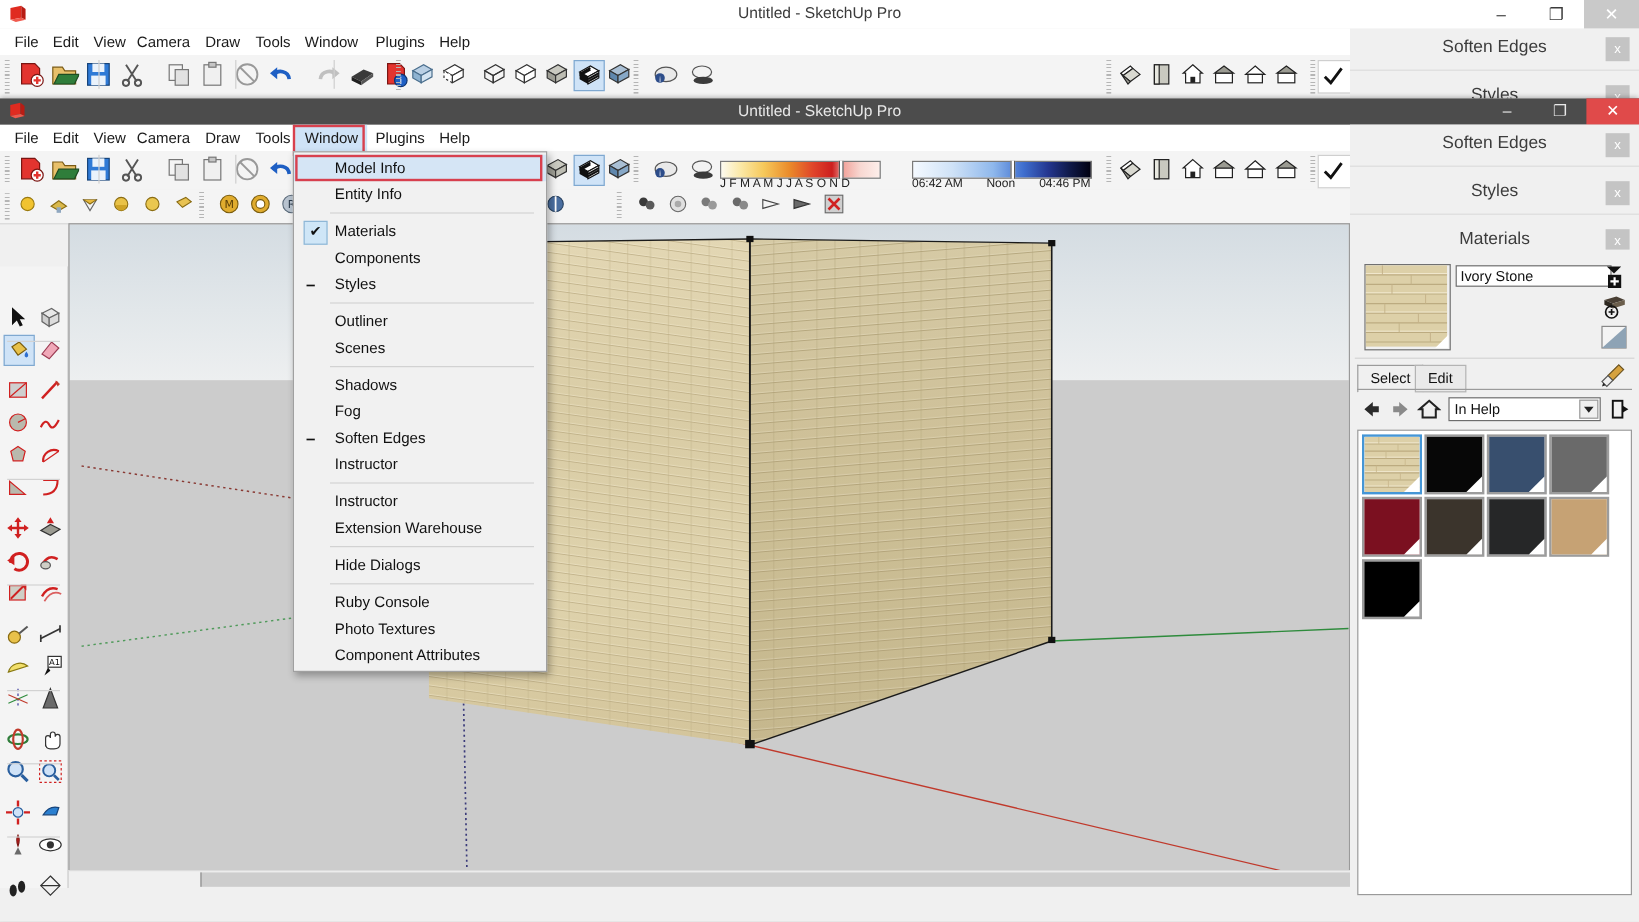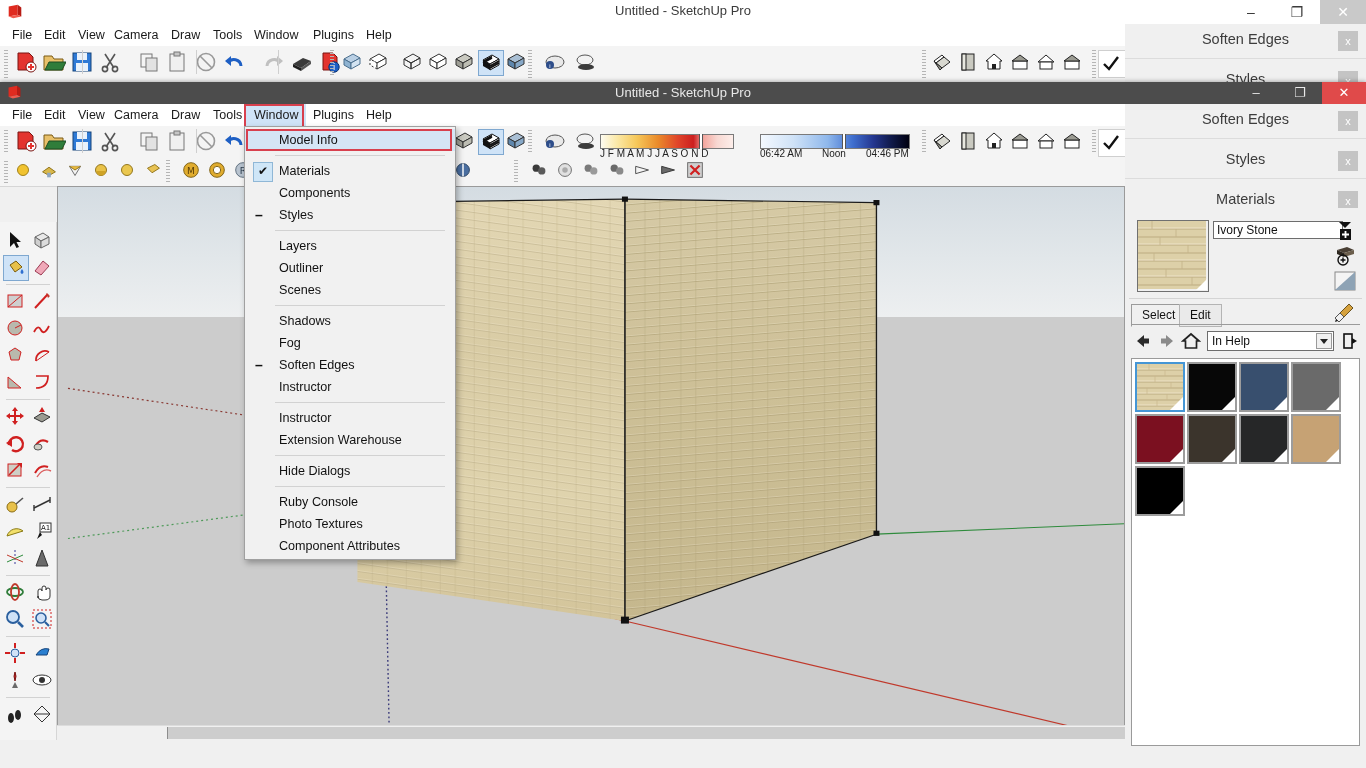--- a/index.html
+++ b/index.html
@@ -59,21 +59,21 @@
   .dd-item{position:relative;height:22px;line-height:22px;font-size:12.6px;color:#111;padding-left:34px;}
   .dd-item.sel{background:#d5e5f5;}
   .dd-sep{height:1px;margin:4px 10px 4px 30px;background:#d2d2d2;}
   .dd-check{position:absolute;left:8px;top:2px;width:18px;height:18px;background:#cfe6f7;border:1px solid #8fb7d6;
             color:#111;font-size:12px;text-align:center;line-height:17px;}
   .dd-dash{position:absolute;left:10px;top:0;height:22px;line-height:22px;font-size:14px;font-weight:bold;color:#111;}
   .dd-hl{position:absolute;left:1px;top:2px;width:206px;height:22px;border:2px solid #d8404e;box-sizing:border-box;z-index:70;pointer-events:none;}
 
   
   #lefttools{position:absolute;left:0;top:140px;width:56px;bottom:28px;background:#f4f4f4;border-right:1px solid #d6d6d6;}
-  .lt-cell{position:absolute;width:26px;height:26px;}
+  .lt-cell{position:absolute;width:26px;height:26px;margin-top:24px;}
   .lt-sep{position:absolute;left:6px;width:44px;height:1px;background:#d2d2d2;}
   .lt-cell.selected{background:#cfe3f7;border:1px solid #7fa8d0;box-sizing:border-box;}
 
   
   #viewport{position:absolute;left:57px;top:104px;right:241px;bottom:28px;overflow:hidden;
             background:#cfcfcf;border:1px solid #9a9a9a;}
   #sky{position:absolute;left:0;top:0;width:100%;height:130px;
        background:linear-gradient(to bottom,#d4dce2 0%,#e2e7ea 55%,#edeff0 100%);}
   #ground{position:absolute;left:0;top:130px;width:100%;bottom:0;background:#cccccc;}
 
@@ -1001,26 +1001,26 @@
             <div class="swatch-corner"></div>
           </div>
         </div>
     </div>
   </div>
 
 </div>
 
 <div id="dropdown">
     <div class="dd-item sel"><span>Model Info</span></div>
+    <div class="dd-item"><span>Entity Info</span></div>
     <div class="dd-sep"></div>
     <div class="dd-item"><div class="dd-check">✔</div><span>Materials</span></div>
     <div class="dd-item"><span>Components</span></div>
     <div class="dd-item"><div class="dd-dash">–</div><span>Styles</span></div>
     <div class="dd-sep"></div>
-    <div class="dd-item"><span>Layers</span></div>
     <div class="dd-item"><span>Outliner</span></div>
     <div class="dd-item"><span>Scenes</span></div>
     <div class="dd-sep"></div>
     <div class="dd-item"><span>Shadows</span></div>
     <div class="dd-item"><span>Fog</span></div>
     <div class="dd-item"><div class="dd-dash">–</div><span>Soften Edges</span></div>
     <div class="dd-item"><span>Instructor</span></div>
     <div class="dd-sep"></div>
     <div class="dd-item"><span>Instructor</span></div>
     <div class="dd-item"><span>Extension Warehouse</span></div>

